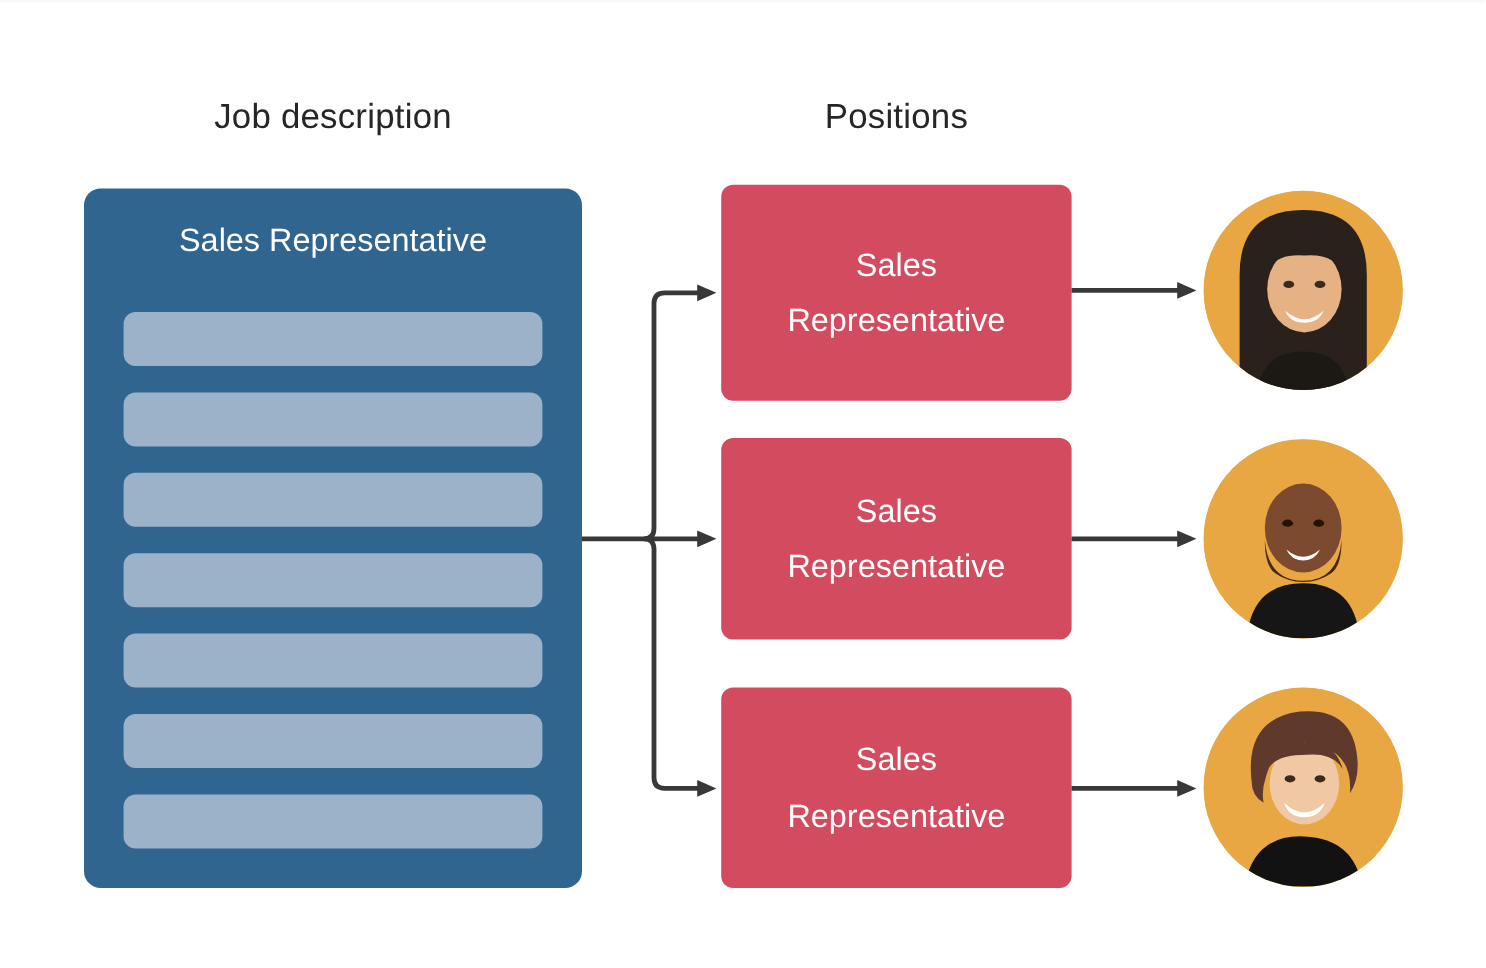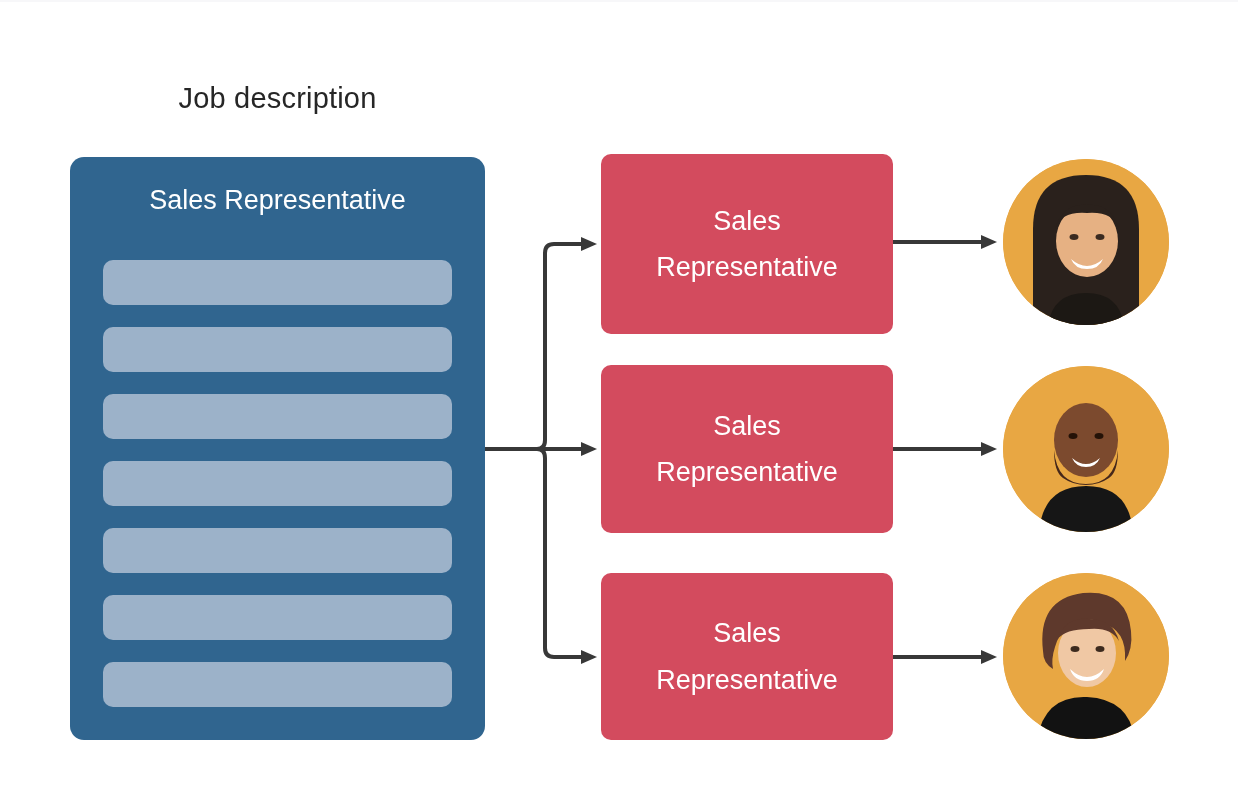--- a/index.html
+++ b/index.html
@@ -63,20 +63,21 @@
   .connectors{position:absolute;left:0;top:0;width:1238px;height:807px;pointer-events:none;}
   .connectors path.line{stroke:var(--connector);stroke-width:4;fill:none;stroke-linecap:butt;}
   .connectors .arrowhead{fill:var(--connector);}
 </style>
 </head>
 <body>
 
 <div class="canvas">
 
   <div class="col-header hdr-job">Job description</div>
+  <div class="col-header hdr-pos">Positions</div>
 
   <div class="job-card">
     <div class="job-card-title">Sales Representative</div>
     <div class="bars">
         <div class="bar"></div>
         <div class="bar"></div>
         <div class="bar"></div>
         <div class="bar"></div>
         <div class="bar"></div>
         <div class="bar"></div>

